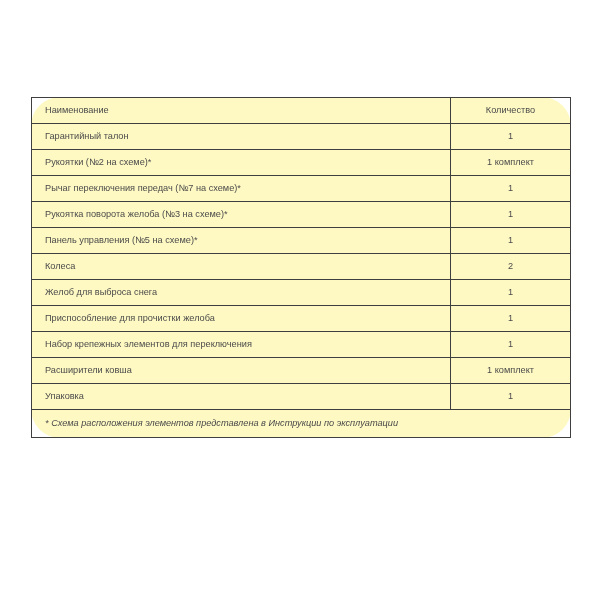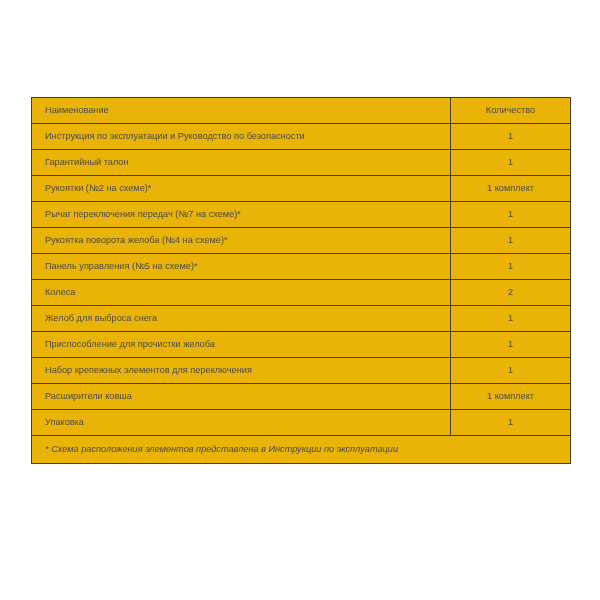--- a/index.html
+++ b/index.html
@@ -30,21 +30,22 @@
     position: absolute;
     left: 31px;
     top: 97px;
     width: 539px;
   }
 
   table.kit-table {
     width: 539px;
     border-collapse: collapse;
     table-layout: fixed;
-    background: #eab308;
+    background: #fef9c3;
+    border-radius: 29px;
   }
 
   table.kit-table col.col-name { width: 419px; }
   table.kit-table col.col-qty  { width: 120px; }
 
   table.kit-table th,
   table.kit-table td {
     border: 1px solid #3f3f3f;
     height: 25px;
     padding: 0 0 0 0;
@@ -92,37 +93,33 @@
         <col class="col-qty">
       </colgroup>
       <thead>
         <tr class="header-row">
           <th class="cell-name" scope="col">Наименование</th>
           <th class="cell-qty" scope="col">Количество</th>
         </tr>
       </thead>
       <tbody>
         <tr>
-          <td class="cell-name">Инструкция по эксплуатации и Руководство по безопасности</td>
-          <td class="cell-qty">1</td>
-        </tr>
-        <tr>
           <td class="cell-name">Гарантийный талон</td>
           <td class="cell-qty">1</td>
         </tr>
         <tr>
           <td class="cell-name">Рукоятки (№2 на схеме)*</td>
           <td class="cell-qty">1 комплект</td>
         </tr>
         <tr>
           <td class="cell-name">Рычаг переключения передач (№7 на схеме)*</td>
           <td class="cell-qty">1</td>
         </tr>
         <tr>
-          <td class="cell-name">Рукоятка поворота желоба (№4 на схеме)*</td>
+          <td class="cell-name">Рукоятка поворота желоба (№3 на схеме)*</td>
           <td class="cell-qty">1</td>
         </tr>
         <tr>
           <td class="cell-name">Панель управления (№5 на схеме)*</td>
           <td class="cell-qty">1</td>
         </tr>
         <tr>
           <td class="cell-name">Колеса</td>
           <td class="cell-qty">2</td>
         </tr>

